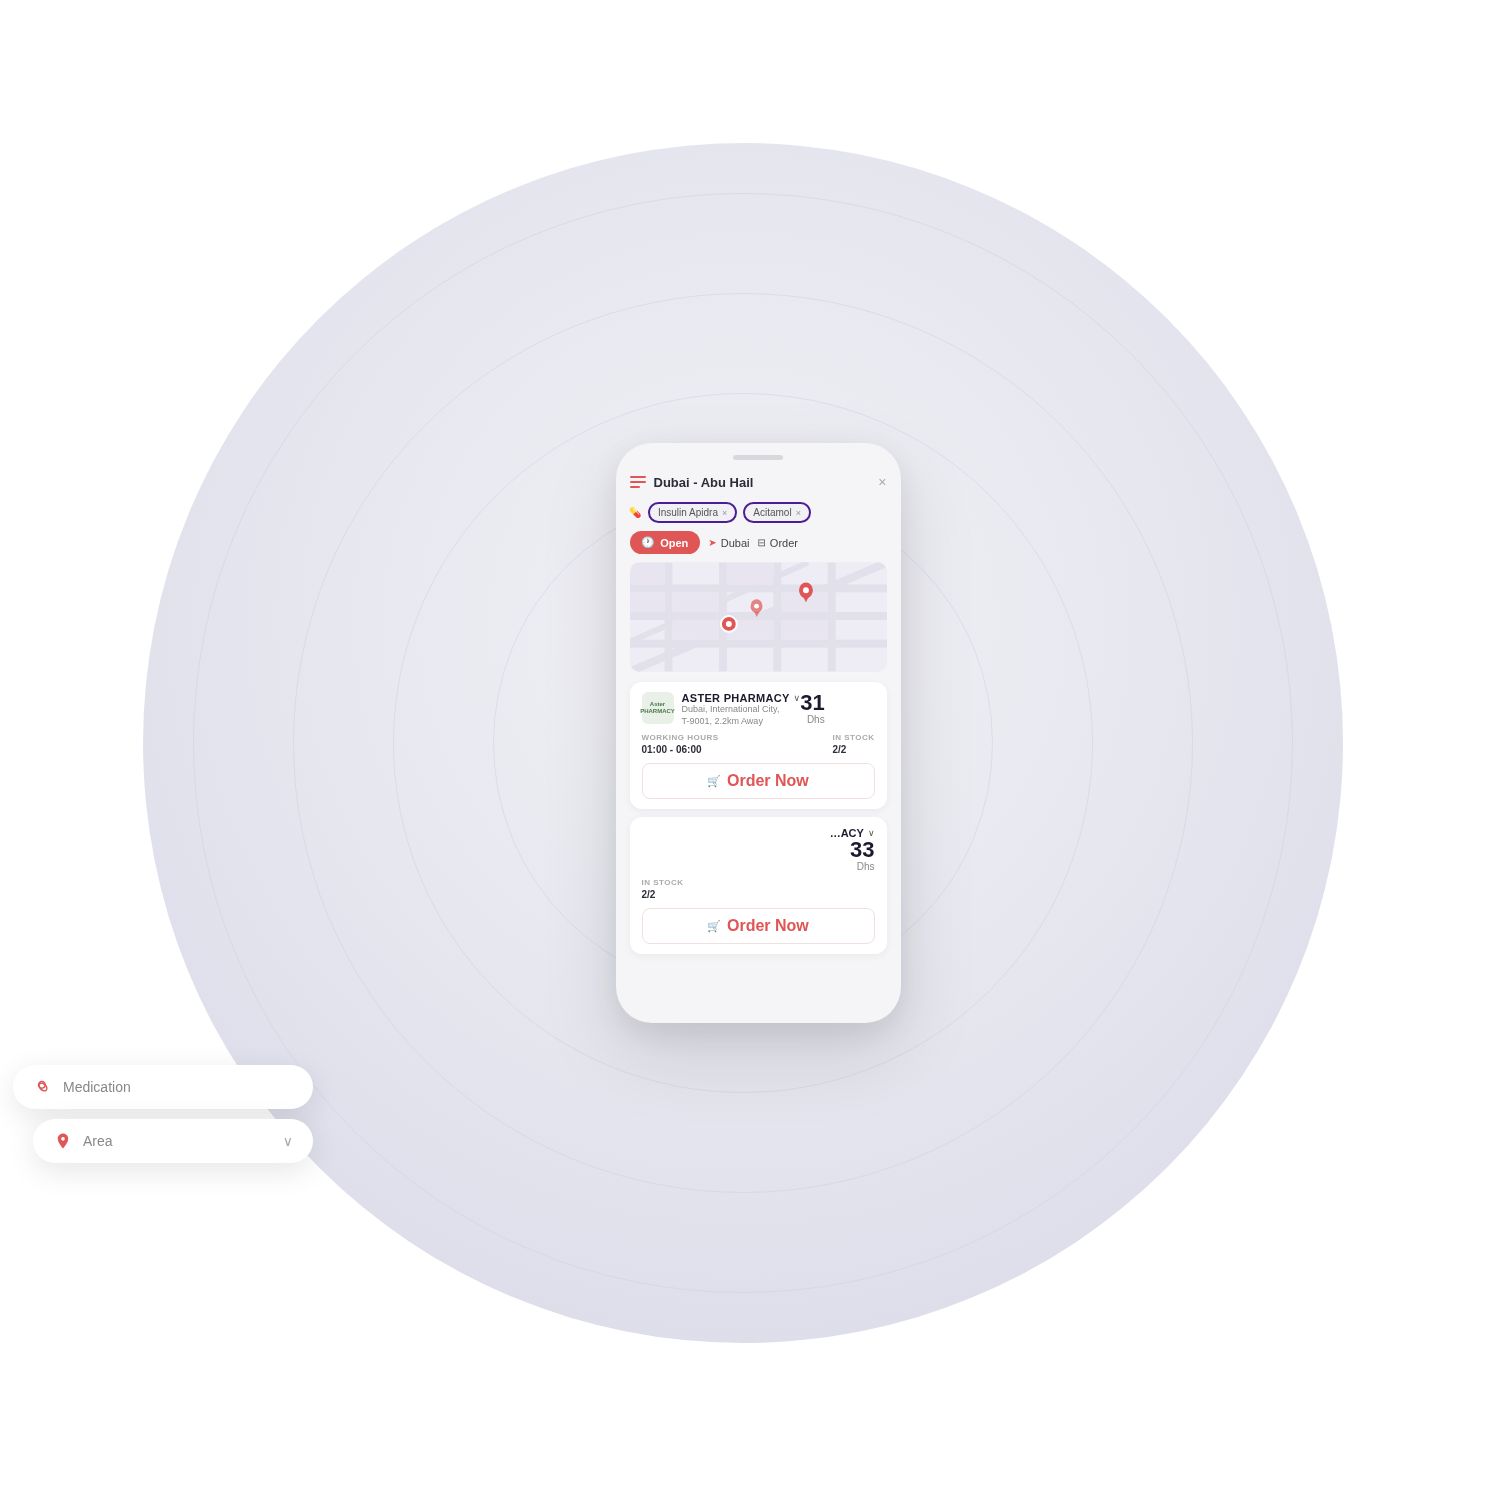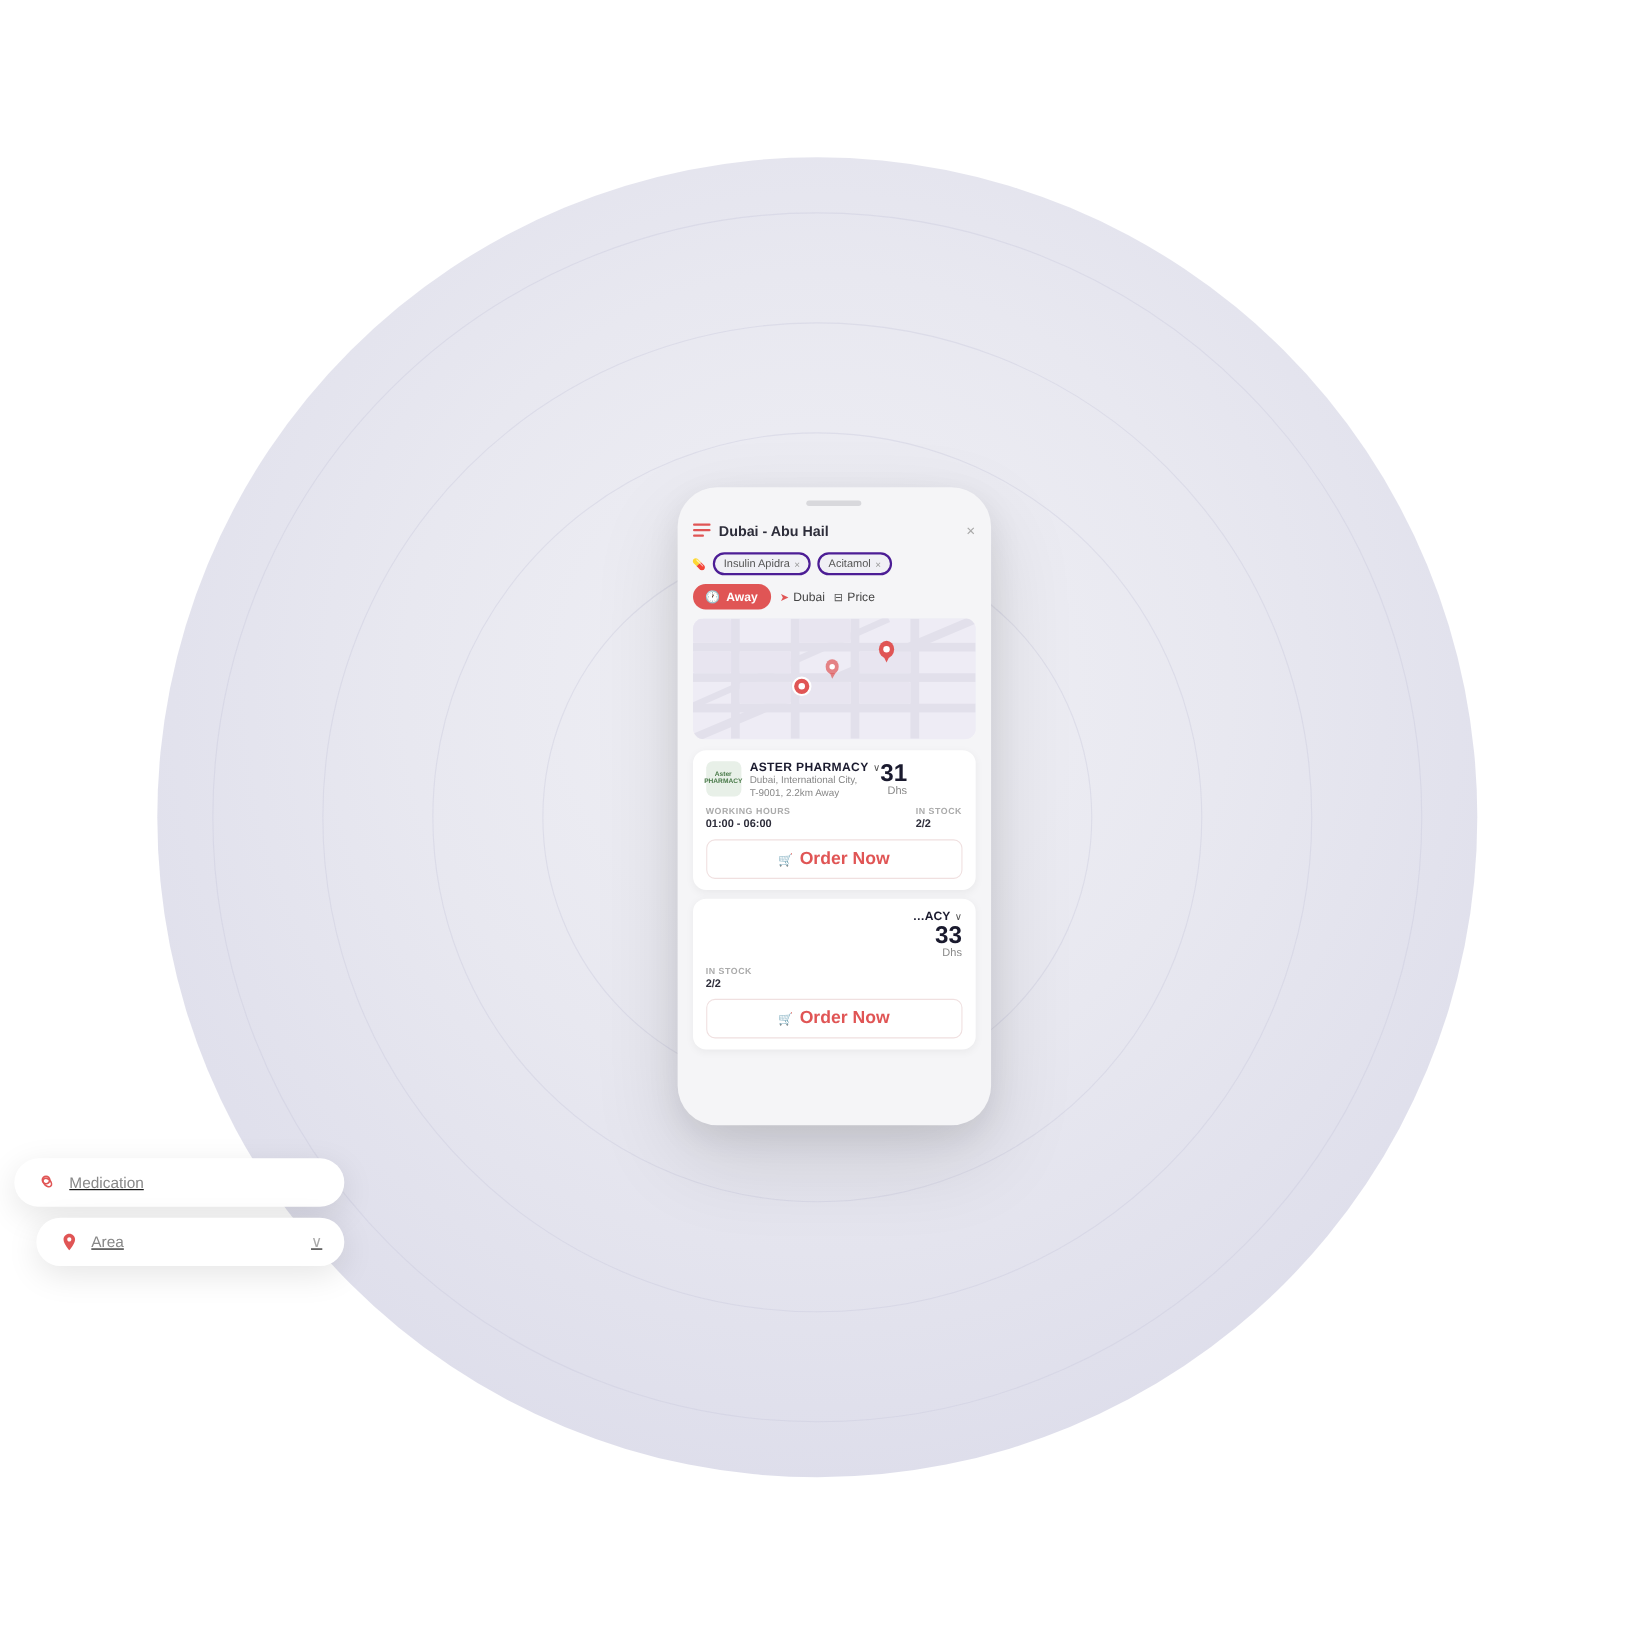--- a/index.html
+++ b/index.html
@@ -358,27 +358,26 @@
 
     .partial-title {
       font-size: 11px;
       font-weight: 700;
       color: #1a1a2e;
     }
 
     
     .floating-cards {
       position: absolute;
-      bottom: 192px;
+      bottom: 180px;
       left: -130px;
       z-index: 20;
       display: flex;
       flex-direction: column;
       gap: 10px;
-      text-decoration: underline;
     }
 
     .search-card {
       display: flex;
       align-items: center;
       gap: 10px;
       background: #fff;
       border-radius: 30px;
       padding: 12px 20px;
       box-shadow: 0 8px 30px rgba(0,0,0,0.1);
@@ -442,29 +441,29 @@
         </div>
         <div class="tag-pill">
           <span>Acitamol</span>
           <span class="tag-close">×</span>
         </div>
       </div>
 
       <div class="filter-row">
         <div class="filter-open">
           <span class="clock-icon">🕐</span>
-          <span>Away</span>
+          <span>Open</span>
         </div>
         <div class="filter-btn">
           <span class="nav-icon">➤</span>
           <span>Dubai</span>
         </div>
         <div class="filter-btn">
           <span class="sliders-icon">⊟</span>
-          <span>Price</span>
+          <span>Order</span>
         </div>
       </div>
 
       <div class="map-area">
         <svg width="100%" height="100%" viewBox="0 0 260 110" xmlns="http://www.w3.org/2000/svg">
 
           <rect width="260" height="110" fill="#eeecf5"></rect>
 
           <rect x="0" y="0" width="260" height="110" fill="#eeecf5"></rect>
 

